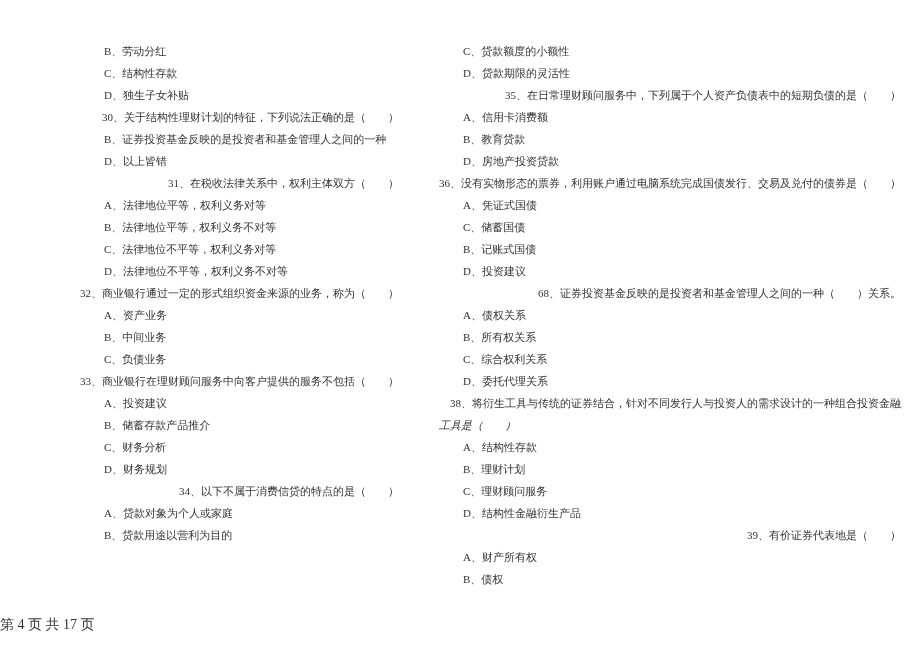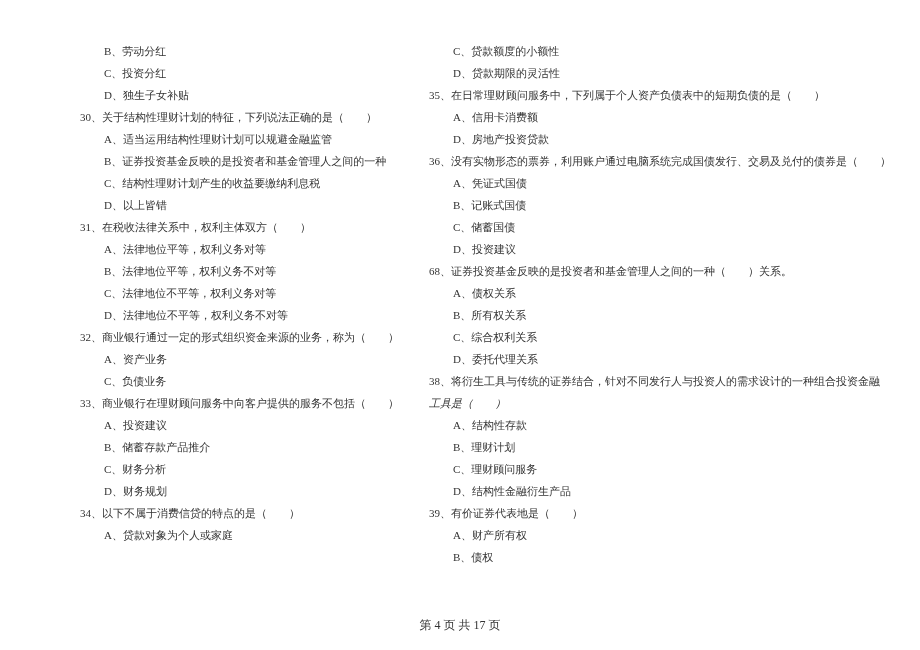--- a/index.html
+++ b/index.html
@@ -8,93 +8,94 @@
       height: 650px;
       background: #fff;
       font-family: "SimSun", "宋体", serif;
       font-size: 11px;
       color: #333;
       padding: 40px 80px 20px 80px;
       position: relative;
     }
     .columns {
       display: flex;
-      gap: 30px;
+      gap: 40px;
       height: 560px;
     }
     .col {
       flex: 1;
       display: flex;
       flex-direction: column;
     }
     .option {
       padding-left: 24px;
       line-height: 22px;
       white-space: nowrap;
     }
     .question {
       padding-left: 0;
       line-height: 22px;
       white-space: nowrap;
+      text-align: right;
     }
     .continuation {
       padding-left: 0;
       line-height: 22px;
       white-space: nowrap;
       font-style: italic;
     }
     .footer {
       position: absolute;
       bottom: 16px;
       left: 0;
       width: 100%;
-      text-align: center;
-      font-size: 12px;
+      font-size: 14px;
       color: #333;
     }
   </style>
 </head>
 <body>
 
 <div class="columns">
   <div class="col" id="left-col">
       <div class="option">B、劳动分红</div>
-      <div class="option">C、投资分红</div>
+      <div class="option">C、结构性存款</div>
       <div class="option">D、独生子女补贴</div>
       <div class="question">30、关于结构性理财计划的特征，下列说法正确的是（　　）</div>
-      <div class="option">A、适当运用结构性理财计划可以规避金融监管</div>
       <div class="option">B、证券投资基金反映的是投资者和基金管理人之间的一种</div>
-      <div class="option">C、结构性理财计划产生的收益要缴纳利息税</div>
       <div class="option">D、以上皆错</div>
       <div class="question">31、在税收法律关系中，权利主体双方（　　）</div>
       <div class="option">A、法律地位平等，权利义务对等</div>
       <div class="option">B、法律地位平等，权利义务不对等</div>
       <div class="option">C、法律地位不平等，权利义务对等</div>
       <div class="option">D、法律地位不平等，权利义务不对等</div>
       <div class="question">32、商业银行通过一定的形式组织资金来源的业务，称为（　　）</div>
       <div class="option">A、资产业务</div>
+      <div class="option">B、中间业务</div>
       <div class="option">C、负债业务</div>
       <div class="question">33、商业银行在理财顾问服务中向客户提供的服务不包括（　　）</div>
       <div class="option">A、投资建议</div>
       <div class="option">B、储蓄存款产品推介</div>
       <div class="option">C、财务分析</div>
       <div class="option">D、财务规划</div>
       <div class="question">34、以下不属于消费信贷的特点的是（　　）</div>
       <div class="option">A、贷款对象为个人或家庭</div>
+      <div class="option">B、贷款用途以营利为目的</div>
     </div>
   <div class="col" id="right-col">
       <div class="option">C、贷款额度的小额性</div>
       <div class="option">D、贷款期限的灵活性</div>
       <div class="question">35、在日常理财顾问服务中，下列属于个人资产负债表中的短期负债的是（　　）</div>
       <div class="option">A、信用卡消费额</div>
+      <div class="option">B、教育贷款</div>
       <div class="option">D、房地产投资贷款</div>
       <div class="question">36、没有实物形态的票券，利用账户通过电脑系统完成国债发行、交易及兑付的债券是（　　）</div>
       <div class="option">A、凭证式国债</div>
+      <div class="option">C、储蓄国债</div>
       <div class="option">B、记账式国债</div>
-      <div class="option">C、储蓄国债</div>
       <div class="option">D、投资建议</div>
       <div class="question">68、证券投资基金反映的是投资者和基金管理人之间的一种（　　）关系。</div>
       <div class="option">A、债权关系</div>
       <div class="option">B、所有权关系</div>
       <div class="option">C、综合权利关系</div>
       <div class="option">D、委托代理关系</div>
       <div class="question">38、将衍生工具与传统的证券结合，针对不同发行人与投资人的需求设计的一种组合投资金融</div>
       <div class="continuation">工具是（　　）</div>
       <div class="option">A、结构性存款</div>
       <div class="option">B、理财计划</div>

